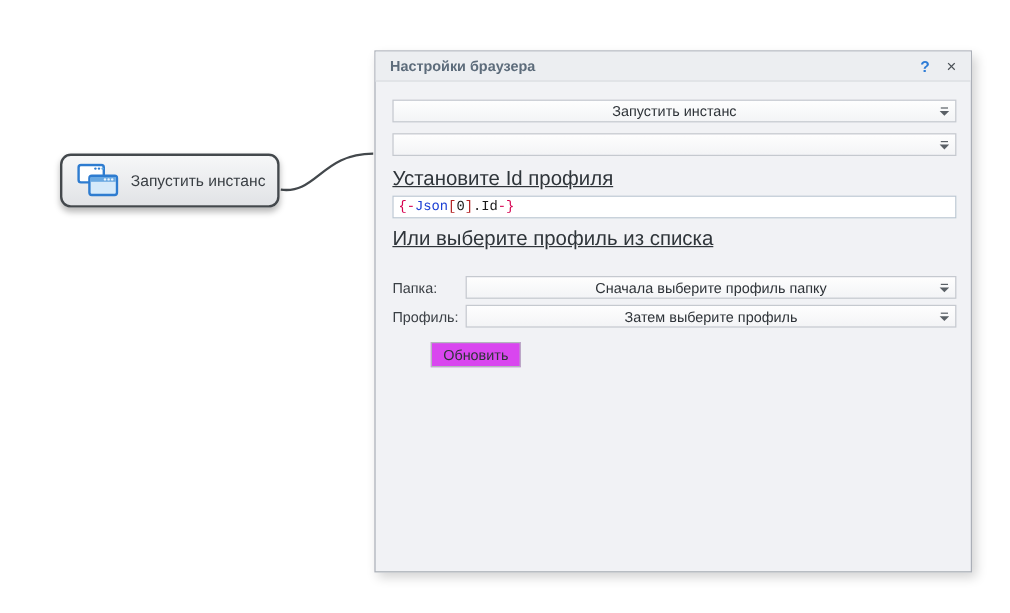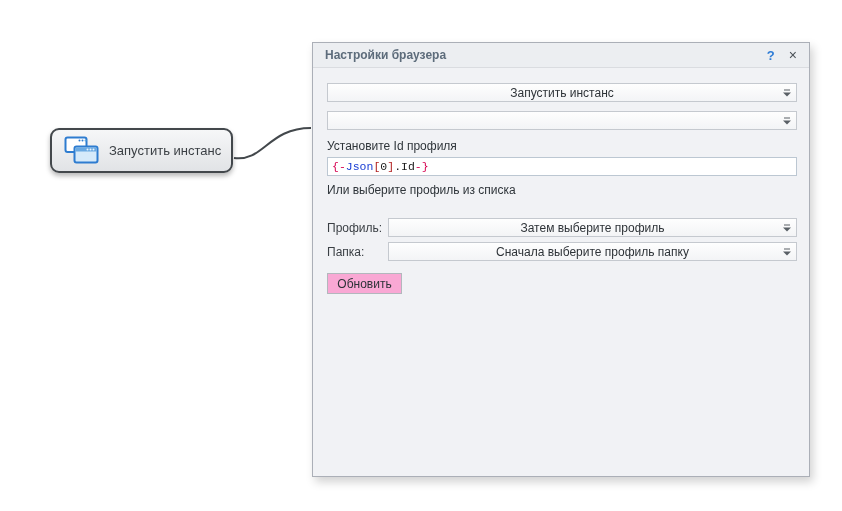--- a/index.html
+++ b/index.html
@@ -59,42 +59,43 @@
   }
   .combo-arrow::after {
     content: ""; position: absolute; left: 0; top: 3px;
     border-left: 4px solid transparent; border-right: 4px solid transparent;
     border-top: 4px solid #5a6066;
   }
 
   .gap9 { height: 9px; }
 
   .link-label {
-    display: inline-block; font-size: 12px; color: #2f353a;
-    margin: 9px 0 4px 0; cursor: pointer;
+    display: inline-block; font-size: 17px; color: #2f353a;
+    text-decoration: underline; margin: 9px 0 4px 0; cursor: pointer;
   }
   .link-label.second { margin: 7px 0 21px 0; }
 
   .macro-input {
     height: 19px; border: 1px solid #bcc7d2; background: #ffffff;
     display: flex; align-items: center; padding: 0 4px;
     font-family: "Liberation Mono", "DejaVu Sans Mono", monospace;
     font-size: 11.5px; cursor: text; width: 100%;
   }
   .macro-input span { white-space: pre; }
 
   .form-row { display: flex; align-items: center; margin-bottom: 5px; }
   .form-row .row-label { width: 61px; font-size: 12px; color: #3a3f44; flex: none; }
   .form-row .combo { flex: 1; }
 
   .refresh-btn {
     margin-top: 7px; width: 75px; height: 21px;
-    background: #f9a8d4; border: 1px solid #b3b7bd;
+    background: #d946ef; border: 1px solid #b3b7bd;
     font-size: 12px; color: #2e3338; font-family: "Liberation Sans", sans-serif;
     cursor: pointer;
+    margin-left: 32px;
   }
 </style>
 </head>
 <body>
 
 <svg class="connector-svg">
   <path d="M 234 158 C 264 162, 268 128, 311 128" fill="none" stroke="#43484c" stroke-width="2"></path>
 </svg>
 
 <div class="node">
@@ -146,31 +147,31 @@
         <span style="color: rgb(178, 34, 34);">]</span>
         <span style="color: rgb(26, 26, 26);">.Id</span>
         <span style="color: rgb(214, 0, 79);">-}</span>
       </div>
 
     <div>
       <span class="link-label second">Или выберите профиль из списка</span>
     </div>
 
     <div class="form-row">
-      <span class="row-label">Профиль:</span>
+      <span class="row-label">Папка:</span>
       <div class="combo">
-        <span class="combo-value">Затем выберите профиль</span>
+        <span class="combo-value">Сначала выберите профиль папку</span>
         <span class="combo-arrow"></span>
       </div>
     </div>
 
     <div class="form-row">
-      <span class="row-label">Папка:</span>
+      <span class="row-label">Профиль:</span>
       <div class="combo">
-        <span class="combo-value">Сначала выберите профиль папку</span>
+        <span class="combo-value">Затем выберите профиль</span>
         <span class="combo-arrow"></span>
       </div>
     </div>
 
     <button class="refresh-btn">Обновить</button>
 
   </div>
 </div>
 
 </body></html>

